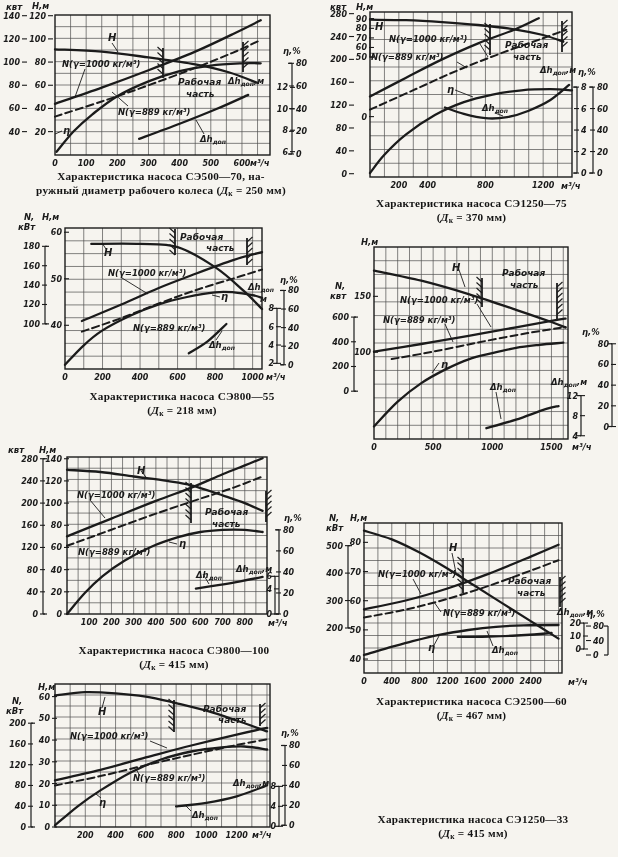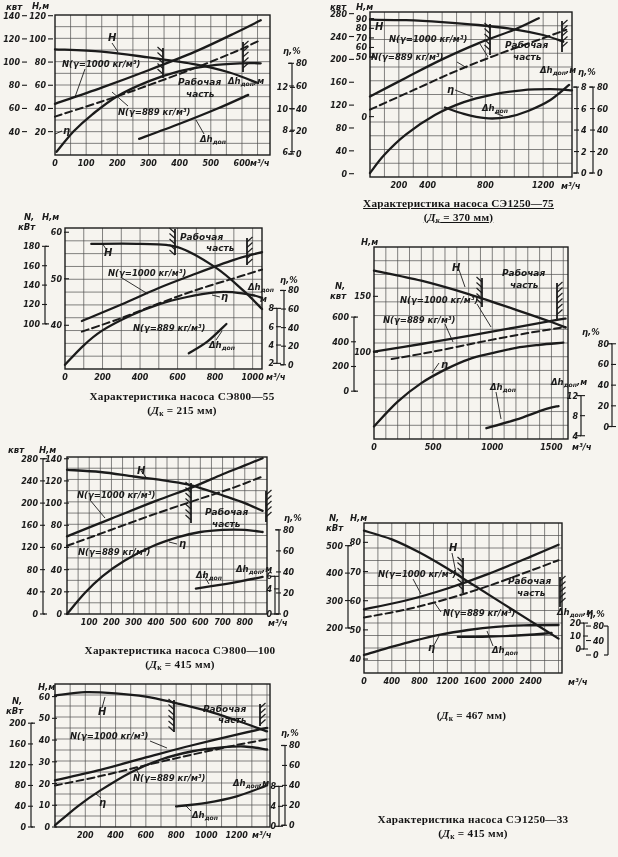--- a/index.html
+++ b/index.html
@@ -952,33 +952,37 @@
           <text x="133" y="99" font-size="8.5" text-anchor="start"><tspan>N(γ=889 кг/м³)</tspan></text>
           <text x="99" y="124" font-size="10" text-anchor="start"><tspan>η</tspan></text>
           <text x="192" y="136" font-size="8.5" text-anchor="start"><tspan>Δh</tspan><tspan font-size="6.1" dy="2.2">доп</tspan></text>
           <text x="233" y="104" font-size="8.5" text-anchor="start"><tspan>Δh</tspan><tspan font-size="6.1" dy="2.2">доп</tspan><tspan dy="-2.2">,м</tspan></text>
           <text x="281" y="54" font-size="8.5" text-anchor="start"><tspan>η,%</tspan></text>
           <text x="252" y="156" font-size="8.5" text-anchor="start"><tspan>м³/ч</tspan></text>
         </g>
       </svg>
     </div>
 
-  <div class="caption" style="left: 312px; top: 197px; width: 293px; text-decoration: underline;">
+  <div class="caption" style="left: 0px; top: 170px; width: 322px;">
+    <span>Характеристика насоса СЭ500—70, на-</span><br>
+    <span><span>ружный диаметр рабочего колеса (</span><span class="it">Д</span><span class="sub">к</span><span> = 250 мм)</span></span>
+  </div>
+  <div class="caption" style="left: 325px; top: 197px; width: 293px;">
     <span>Характеристика насоса СЭ1250—75</span><br>
     <span><span>(</span><span class="it">Д</span><span class="sub">к</span><span> = 370 мм)</span></span>
   </div>
   <div class="caption" style="left: 26px; top: 390px; width: 312px;">
     <span>Характеристика насоса СЭ800—55</span><br>
-    <span><span>(</span><span class="it">Д</span><span class="sub">к</span><span> = 215 мм)</span></span>
+    <span><span>(</span><span class="it">Д</span><span class="sub">к</span><span> = 218 мм)</span></span>
   </div>
-  <div class="caption" style="left: 24px; top: 644px; width: 312px;">
+  <div class="caption" style="left: 18px; top: 644px; width: 312px;">
     <span>Характеристика насоса СЭ800—100</span><br>
     <span><span>(</span><span class="it">Д</span><span class="sub">к</span><span> = 415 мм)</span></span>
   </div>
   <div class="caption" style="left: 325px; top: 695px; width: 293px;">
-    <br>
+    <span>Характеристика насоса СЭ2500—60</span><br>
     <span><span>(</span><span class="it">Д</span><span class="sub">к</span><span> = 467 мм)</span></span>
   </div>
   <div class="caption" style="left: 328px; top: 813px; width: 290px;">
     <span>Характеристика насоса СЭ1250—33</span><br>
     <span><span>(</span><span class="it">Д</span><span class="sub">к</span><span> = 415 мм)</span></span>
   </div>
 </div>
 
 </body></html>

